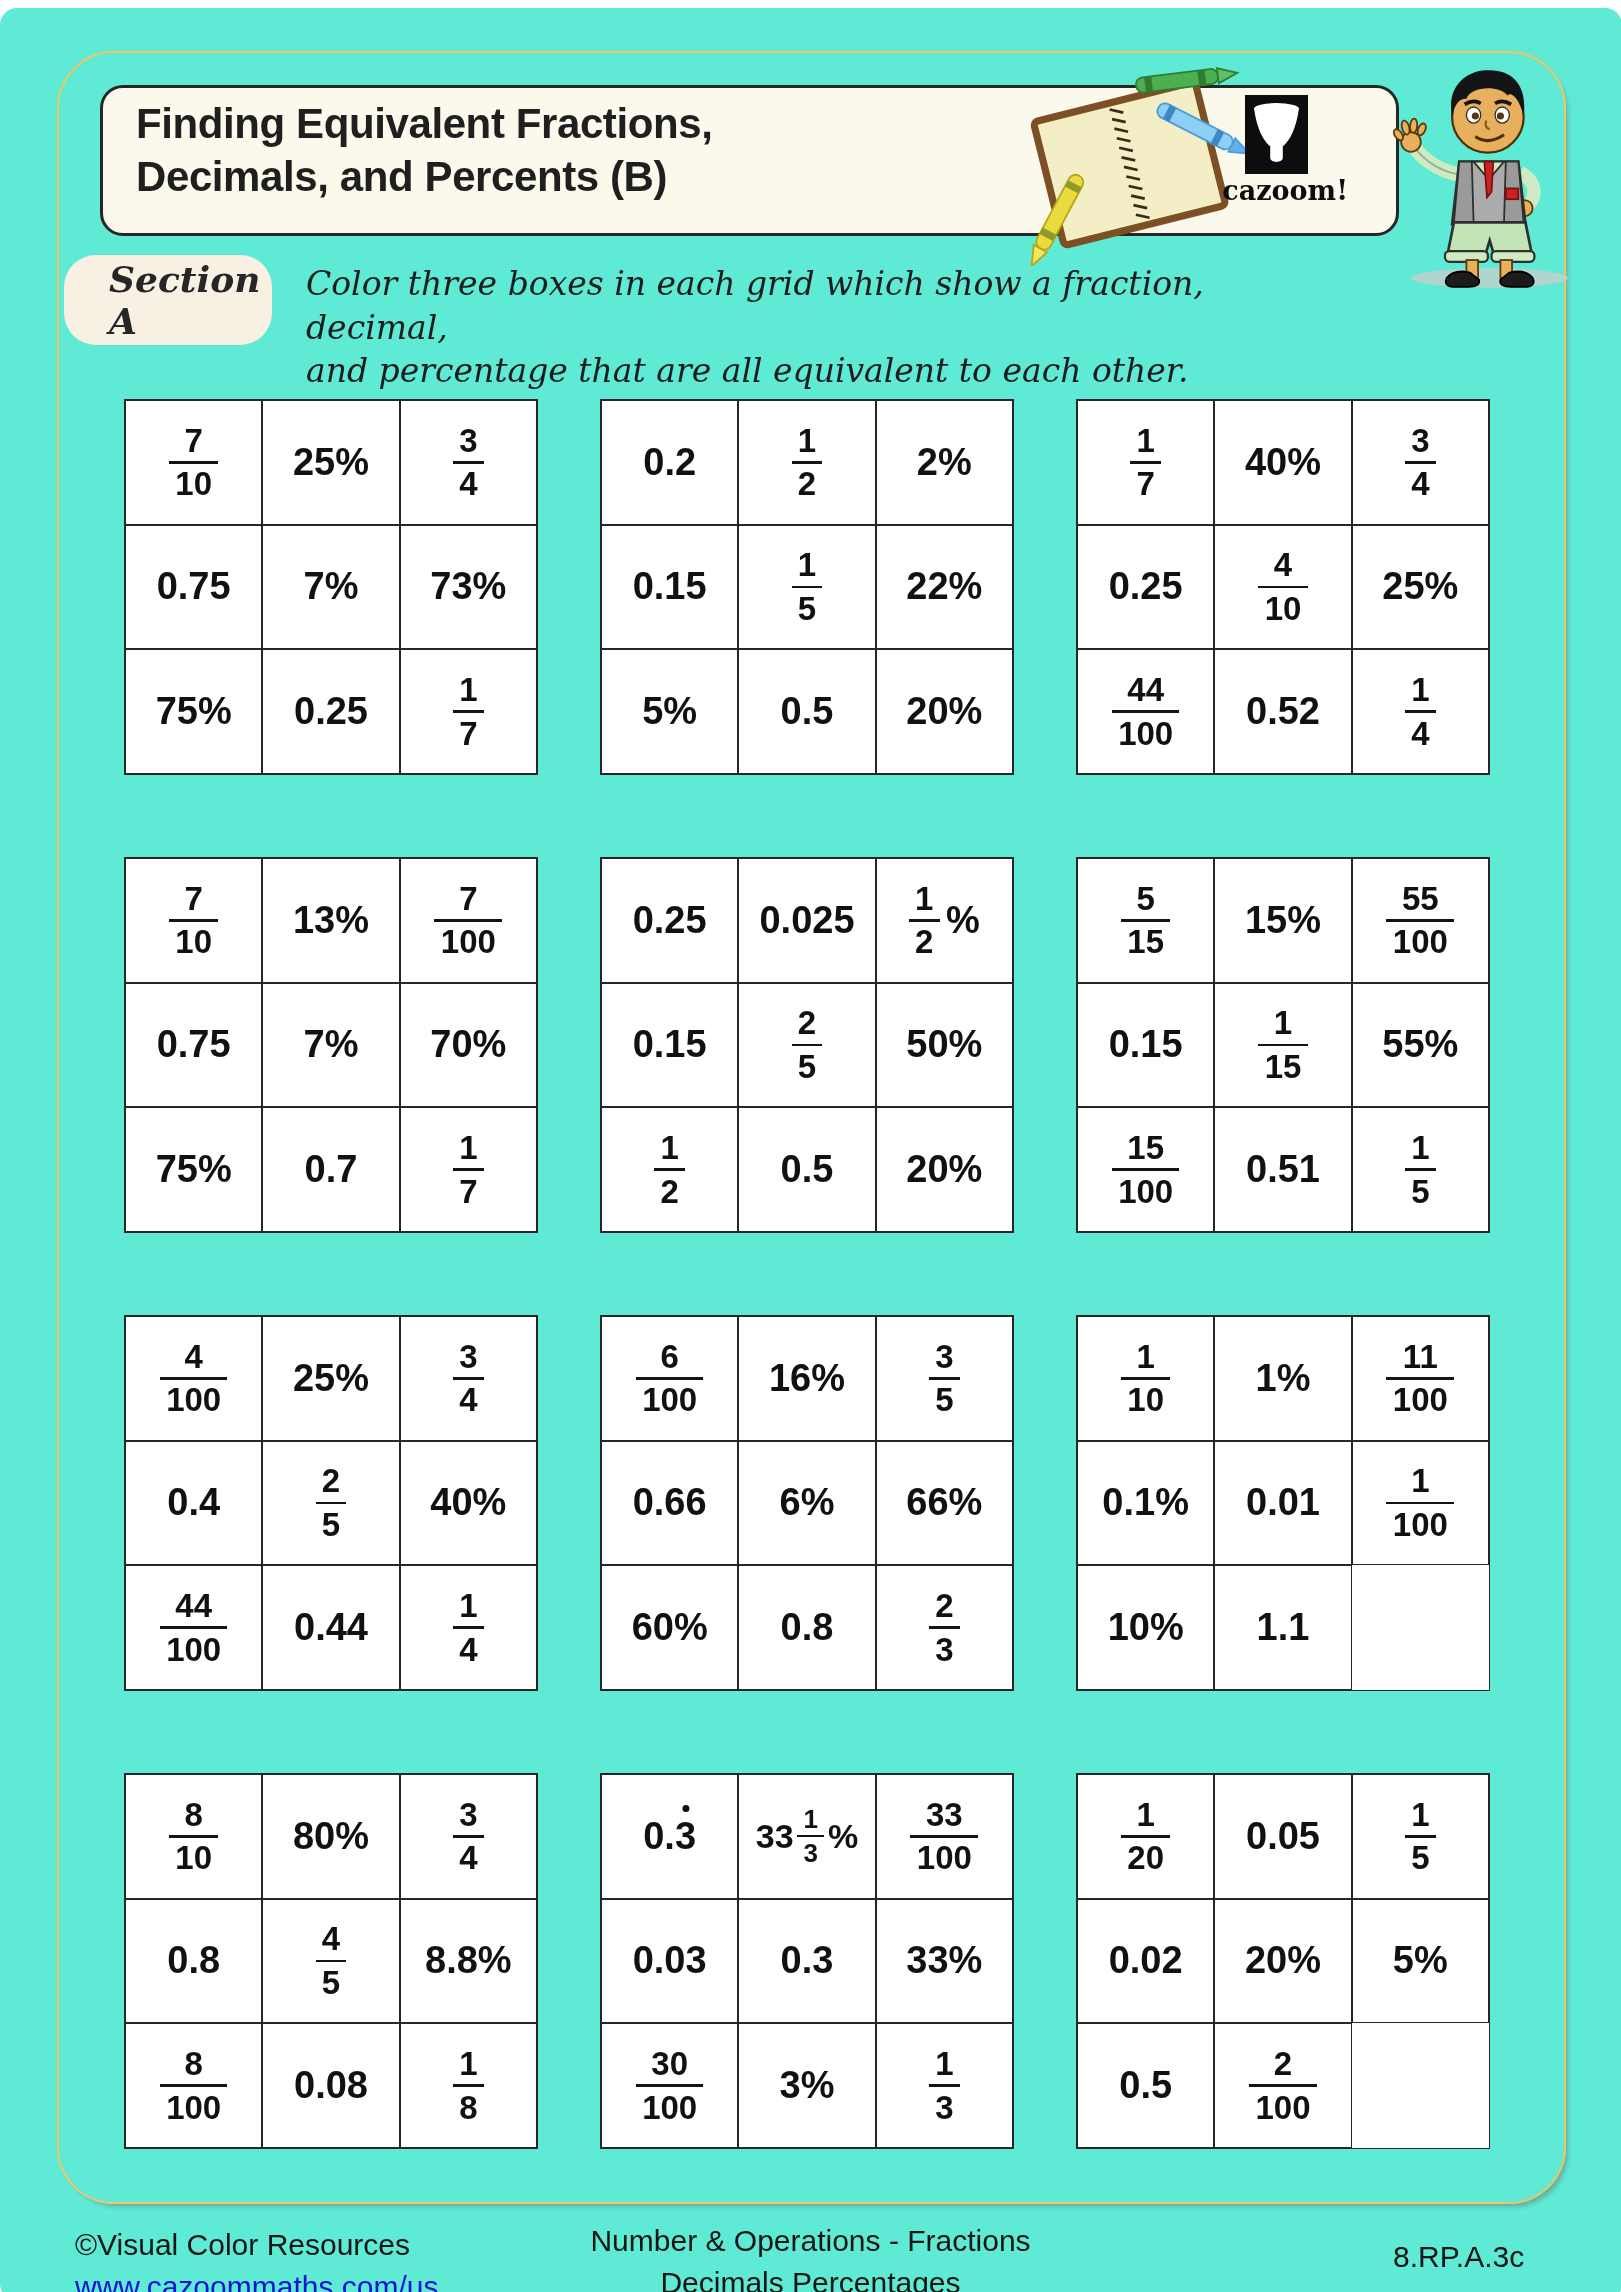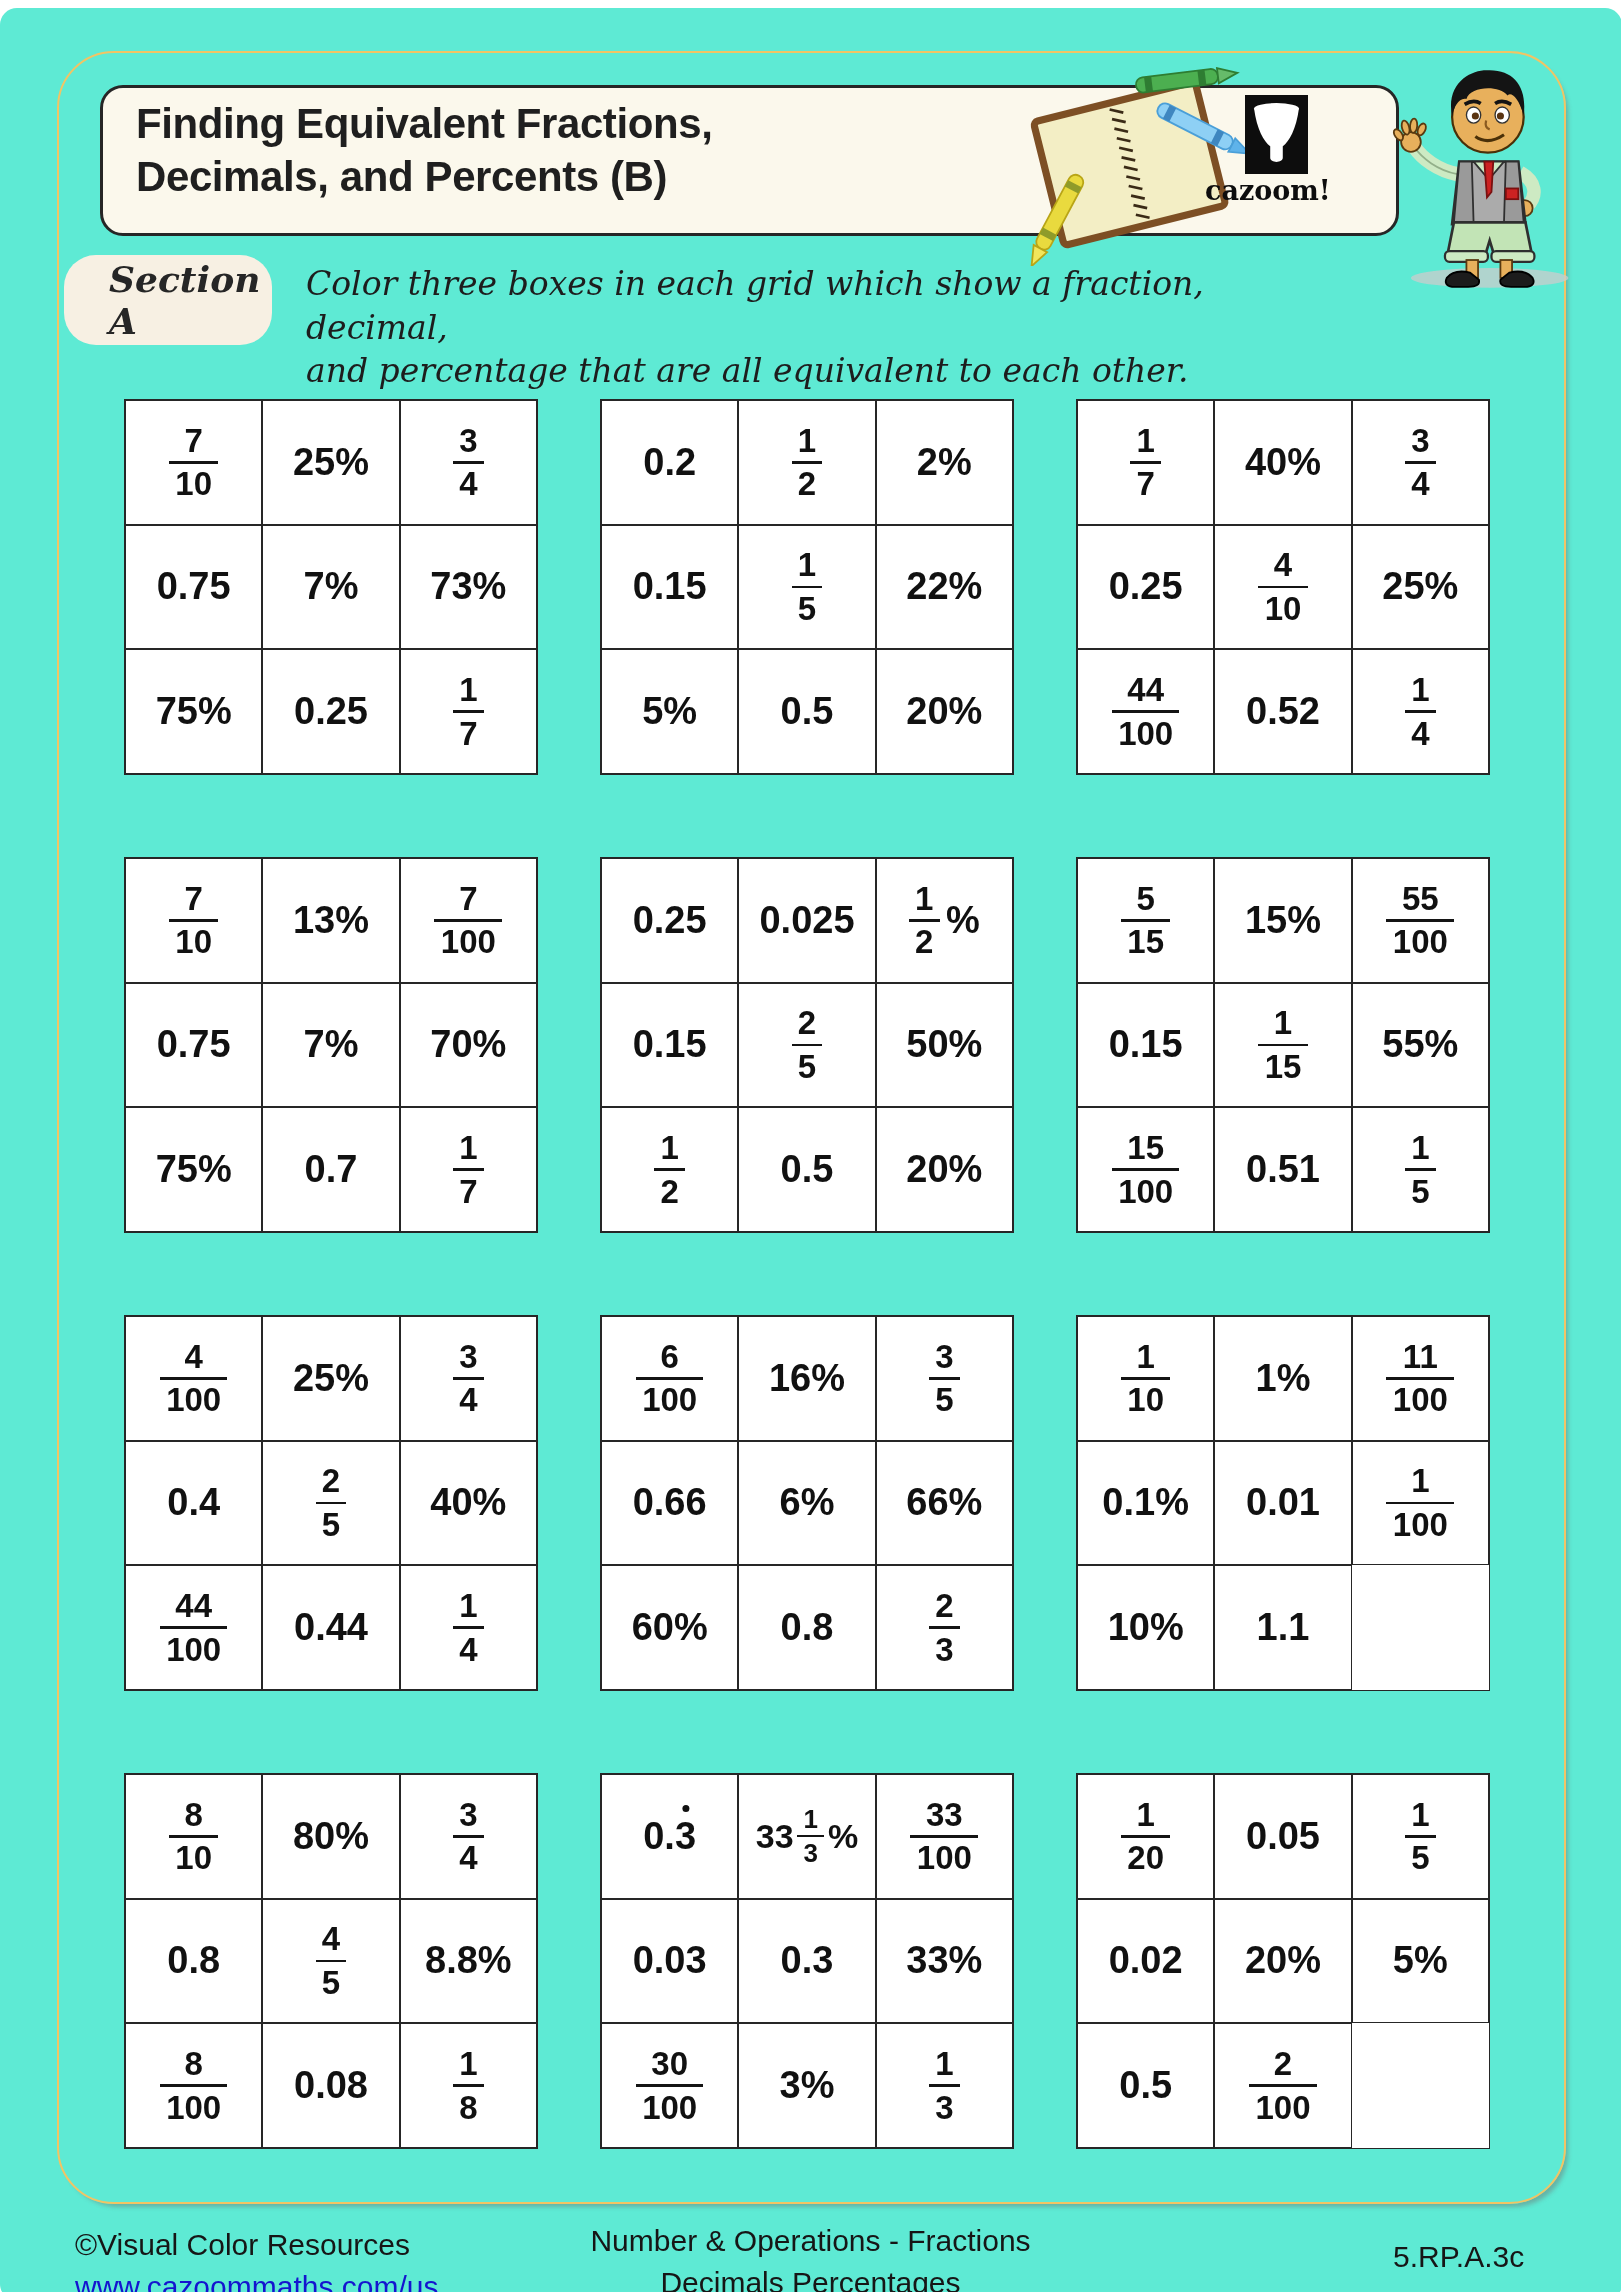--- a/index.html
+++ b/index.html
@@ -8,21 +8,21 @@
   .sheet-border{position:absolute;left:57px;top:43px;width:1505px;height:2149px;
     border:2.7px solid #f2c464;border-radius:57px;
     box-shadow:4.5px 5.4px 4.5px -2.7px rgba(110,110,110,.45);}
   
   .header-box{position:absolute;left:100px;top:77px;width:1293px;height:145px;
     background:#fbf8ec;border:3.6px solid #262626;border-radius:23px;}
   .title{position:absolute;left:136px;top:90px;font-size:42px;font-weight:700;
     line-height:1.26;color:#1f1f1f;letter-spacing:-0.4px;}
   .notebook{position:absolute;left:1003px;top:43px;width:251px;height:215px;}
   .logo-box{position:absolute;left:1245px;top:87px;width:63px;height:79px;background:#0d0d0d;}
-  .logo-text{position:absolute;left:1205px;top:167px;width:143px;text-align:left;
+  .logo-text{position:absolute;left:1205px;top:167px;width:143px;text-align:right;
     font-family:"DejaVu Serif", serif;font-weight:700;font-size:27px;color:#0d0d0d;}
   .mascot{position:absolute;left:1384px;top:57px;width:206px;height:229px;}
   
   .section-chip{position:absolute;left:64px;top:247px;width:208px;height:90px;
     background:#f7f0e3;border-radius:32px;display:flex;align-items:center;justify-content:center;}
   .section-chip span{font-family:"DejaVu Serif", serif;font-style:italic;font-weight:700;
     font-size:36px;color:#262626;margin-left:45px;}
   .instructions{position:absolute;left:306px;top:254px;width:949px;
     font-family:"DejaVu Serif", serif;font-style:italic;font-size:33px;line-height:1.32;color:#1d1d1d;}
   
@@ -567,16 +567,16 @@
     </div>
 
   <div class="footer-left">
     <div>©Visual Color Resources</div>
     <div class="footer-link">www.cazoommaths.com/us</div>
   </div>
   <div class="footer-center">
     <div>Number &amp; Operations - Fractions</div>
     <div>Decimals Percentages</div>
   </div>
-  <div class="footer-right">5.RP.A.3c</div>
+  <div class="footer-right">8.RP.A.3c</div>
 
 </div>
 
 
 </body></html>

